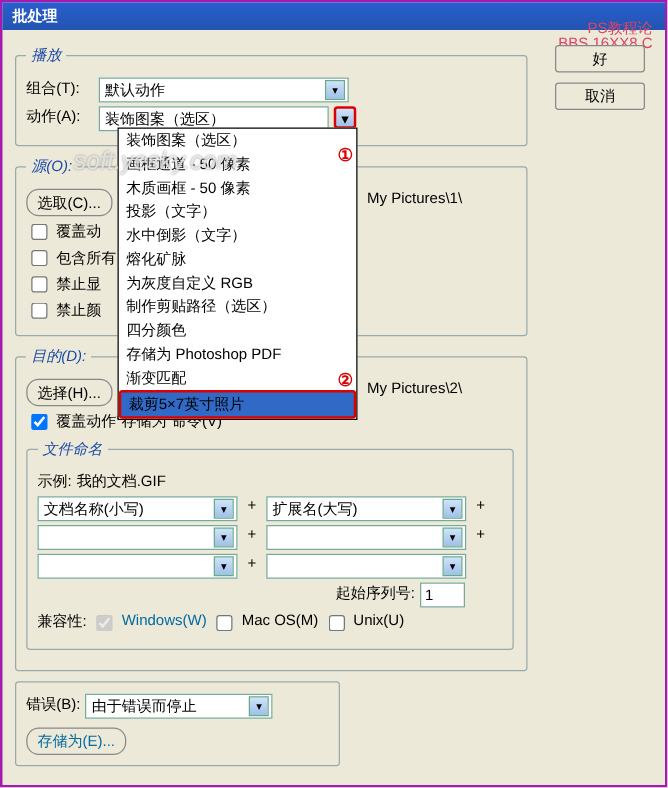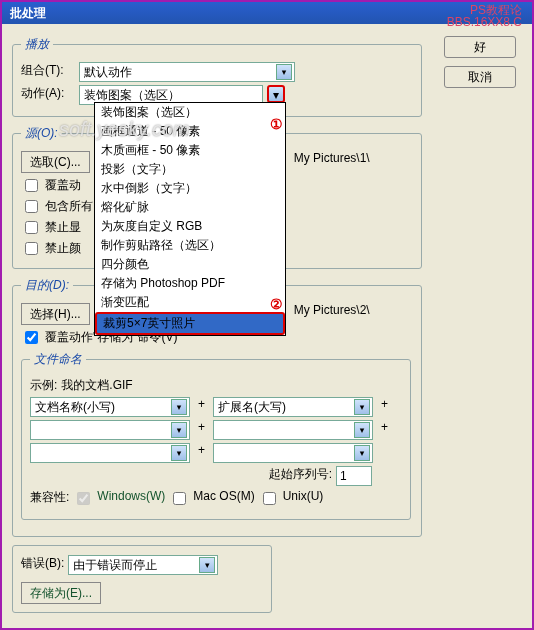--- a/index.html
+++ b/index.html
@@ -1,41 +1,41 @@
 <!DOCTYPE html>
 <html><head>
 <meta charset="utf-8">
 <style>
 * { box-sizing: border-box; font-family: "Microsoft YaHei", SimSun, sans-serif; font-size: 12px; }
 body { margin: 0; background: #fff; }
 .wrap { width: 534px; height: 630px; border: 2px solid #a21caf; position: relative; background: #ece9d8; }
 .titlebar { height: 22px; background: linear-gradient(#295fcf,#2254b0); color: #fff; padding: 3px 8px; font-weight: bold; }
-.watermark { position: absolute; right: 10px; top: 2px; color: #d46; font-size: 11px; text-align: right; line-height: 12px; }
+.watermark { position: absolute; right: 10px; top: 14px; color: #d46; font-size: 11px; text-align: right; line-height: 12px; }
 .body { position: relative; padding: 8px 10px; }
 .btn { position: absolute; right: 16px; width: 72px; height: 22px; background: #ece9d8; border: 1px solid #888; border-radius: 3px; text-align: center; line-height: 20px; }
 .btn.ok { top: 12px; } .btn.cancel { top: 42px; }
 fieldset { border: 1px solid #9aa; border-radius: 3px; margin: 4px 0 8px; padding: 6px 8px 8px; width: 410px; }
 legend { color: #1a4aa8; padding: 0 4px; font-style: italic; }
 .row { display: flex; align-items: flex-start; margin: 3px 0; gap: 4px; }
 .lbl { min-width: 54px; }
 select, .combo { height: 20px; border: 1px solid #7a9; background: #fff; }
 .combo { display: flex; align-items: center; padding: 0 2px 0 4px; }
 .combo .arrow { width: 16px; height: 16px; background: linear-gradient(#cfe3fb,#9fc0e8); border: 1px solid #6a8; margin-left: auto; text-align: center; font-size: 9px; line-height: 14px; }
-.fldbtn { height: 22px; padding: 0 8px; border: 1px solid #888; background: #ece9d8; border-radius: 0; display: inline-flex; align-items: center; }
+.fldbtn { height: 22px; padding: 0 8px; border: 1px solid #888; background: #ece9d8; border-radius: 10px; display: inline-flex; align-items: center; }
 .chk { display: flex; align-items: center; gap: 4px; margin: 2px 0; }
 .chk input { width: 13px; height: 13px; }
 .txt { height: 20px; border: 1px solid #7a9; background: #fff; padding: 0 3px; }
 .redbox { border: 2px solid #d00; border-radius: 3px; }
 .dropdown { position: absolute; left: 92px; top: 78px; width: 192px; background: #fff; border: 1px solid #000; z-index: 50; }
 .dropdown .opt { padding: 1px 6px; }
 .dropdown .opt.hl { background: #3169c6; color: #000000; }
 .anno { position: absolute; color: #d00; font-size: 14px; font-weight: bold; z-index: 60; }
 .wm-soft { position: absolute; left: 57px; top: 94px; color: rgba(255,255,255,.65); font-size: 20px; font-style: italic; z-index: 55; pointer-events: none; text-shadow: 0 0 2px #888; }
 .plus { padding: 0 4px; }
-.disabled { color: #14532d; }
+.disabled { color: #0369a1; }
 </style>
 </head>
 <body>
 
 <div class="wrap">
   <div class="titlebar">
     <span>批处理</span>
   </div>
   <div class="watermark">
     <div>PS教程论</div>
@@ -43,21 +43,21 @@
   </div>
 
   <div class="body">
     <div class="btn ok"><span>好</span></div>
     <div class="btn cancel"><span>取消</span></div>
 
     <fieldset>
       <legend>播放</legend>
       <div class="row">
         <span class="lbl">组合(T):</span>
-        <div class="combo" style="width:216px">
+        <div class="combo" style="width:200px">
           <span>默认动作</span>
           <span class="arrow">▾</span>
         </div>
       </div>
       <div class="row">
         <span class="lbl">动作(A):</span>
         <div class="combo" style="width:184px">
           <span>装饰图案（选区）</span>
         </div>
         <span class="arrow redbox" style="width:18px;height:18px;text-align:center;line-height:16px;background:linear-gradient(#cfe3fb,#9fc0e8)">▾</span>

